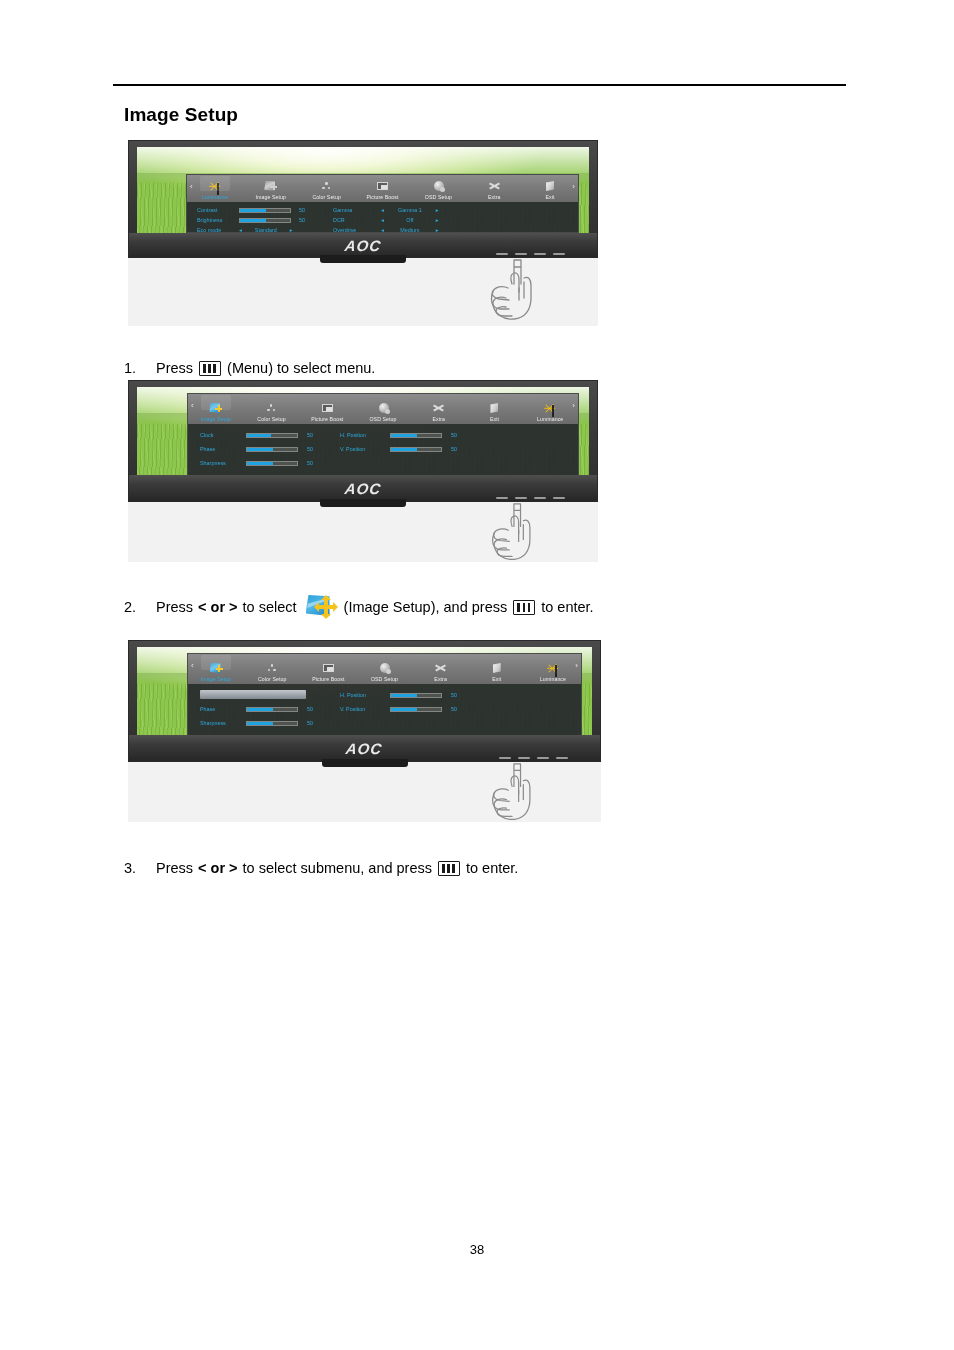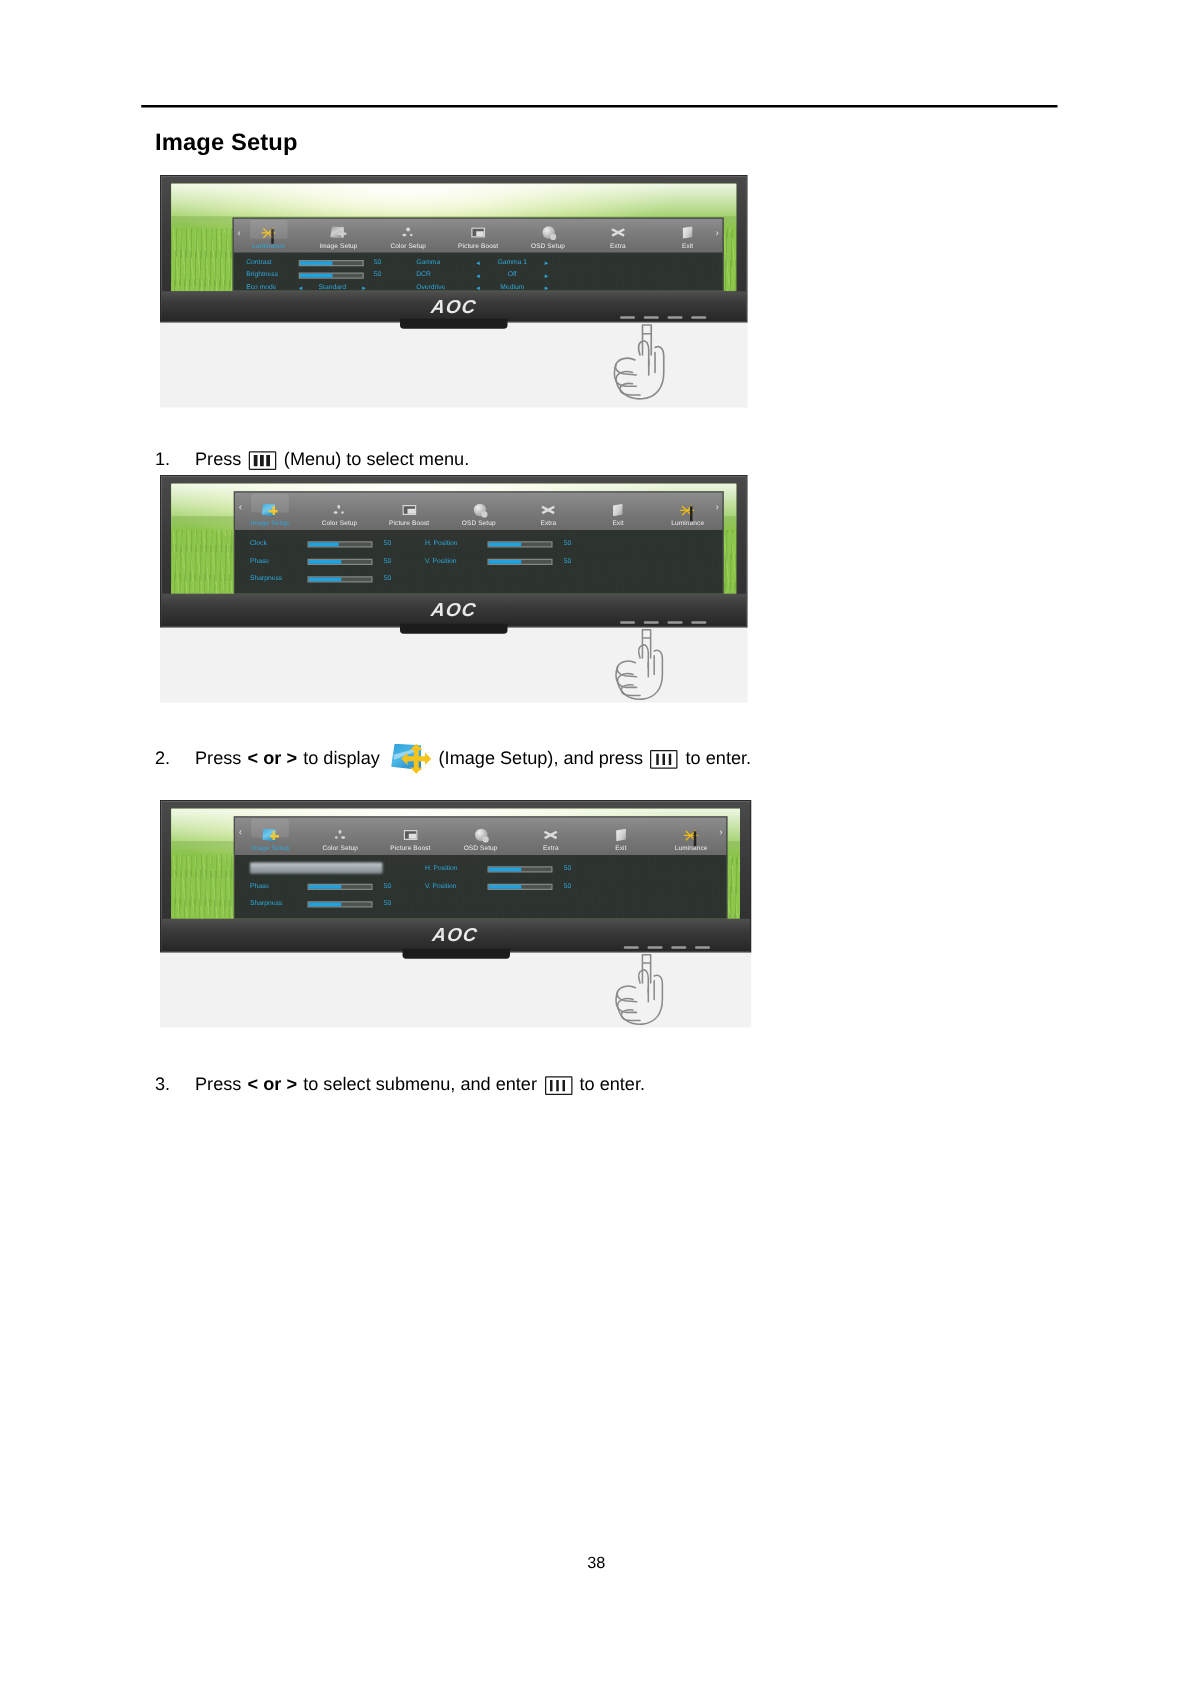--- a/index.html
+++ b/index.html
@@ -673,21 +673,21 @@
     </g>
   </svg>
 </div>
 
 <div class="step" style="left:124px; top:592px;">
   <span class="step-num">2.</span>
   <span>Press</span>
   <span class="step-gap"></span>
   <b>&lt; or &gt;</b>
   <span class="step-gap"></span>
-  <span>to display</span>
+  <span>to select</span>
   <span class="inline-is-icon">
     <span class="plate"></span>
     <span class="arrows">
       <span class="bar-h"></span>
         <span class="bar-v"></span>
       <span class="tip l"></span>
         <span class="tip r"></span>
         <span class="tip u"></span>
         <span class="tip d"></span>
     </span>
@@ -826,20 +826,20 @@
     </g>
   </svg>
 </div>
 
 <div class="step" style="left:124px; top:858px;">
   <span class="step-num">3.</span>
   <span>Press</span>
   <span class="step-gap"></span>
   <b>&lt; or &gt;</b>
   <span class="step-gap"></span>
-  <span>to select submenu, and enter</span>
+  <span>to select submenu, and press</span>
   <span class="menu-key">
       <i></i>
       <i></i>
       <i></i>
     </span>
   <span>to enter.</span>
 </div>
 
 </body></html>

